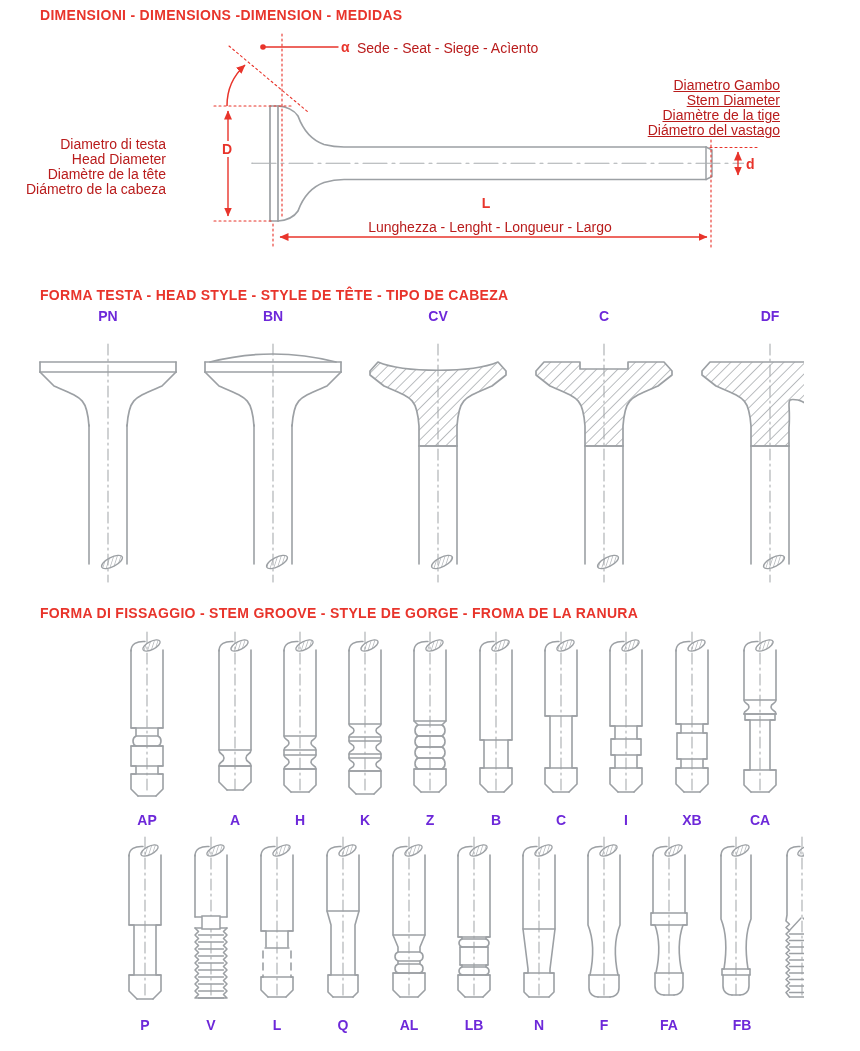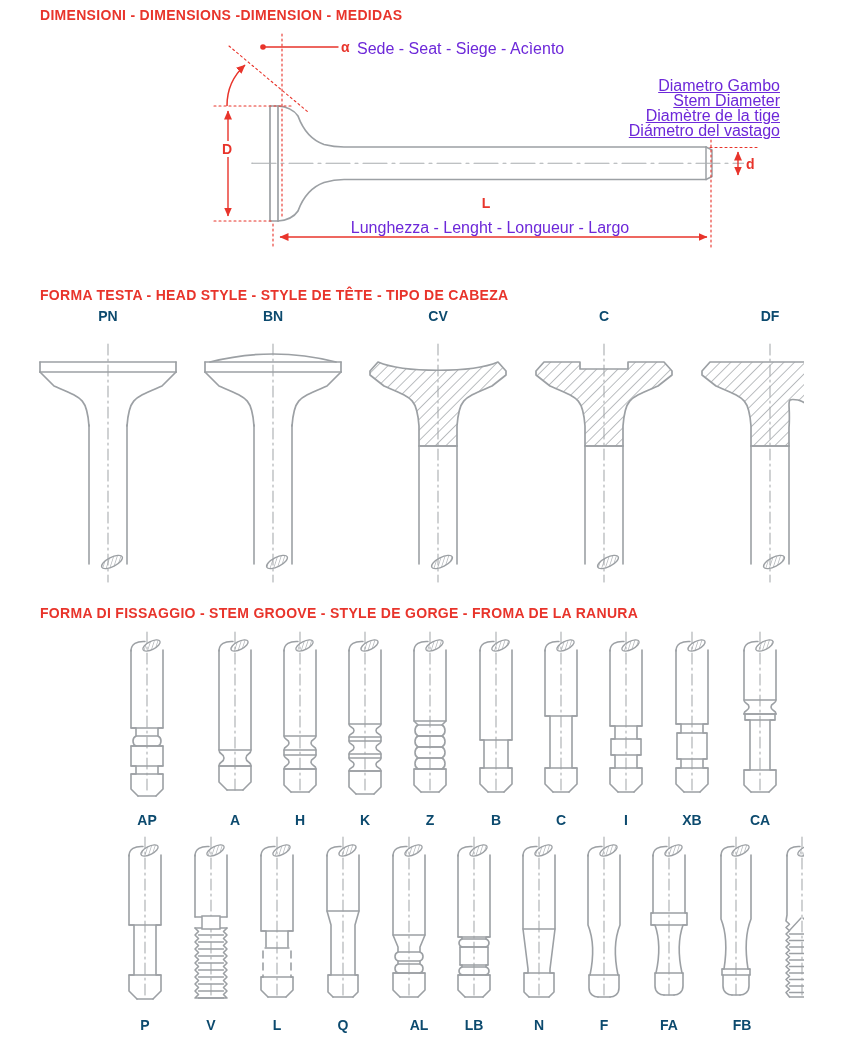--- a/index.html
+++ b/index.html
@@ -1,24 +1,24 @@
 <!DOCTYPE html>
 <html><head>
 <meta charset="utf-8">
 <style>
   html,body{margin:0;padding:0;background:#fff;}
   .page{position:relative;width:804px;height:1051px;background:#fff;
         font-family:"Liberation Sans",sans-serif;overflow:hidden;}
   .abs{position:absolute;}
   .ttl{font-weight:800;font-size:14px;letter-spacing:.3px;color:#E8342B;white-space:nowrap;}
-  .dim{font-size:16px;font-weight:500;color:#6d28d9;white-space:nowrap;}
+  .dim{font-size:14px;font-weight:500;color:#b91c1c;white-space:nowrap;}
   .dimb{font-size:14px;font-weight:800;color:#E8342B;white-space:nowrap;background:#fff;padding:0 2px;}
   .rlines{line-height:15px;text-align:right;}
   .figlab{position:absolute;transform:translateX(-50%);font-weight:800;font-size:14px;
-          color:#0c4a6e;white-space:nowrap;text-align:center;}
+          color:#6d28d9;white-space:nowrap;text-align:center;}
   svg{position:absolute;left:0;top:0;}
 </style>
 </head>
 <body>
 
 <div class="page">
   <svg id="draw" width="860" height="1051" viewBox="0 0 860 1051">
     <defs>
       <pattern id="hp" patternUnits="userSpaceOnUse" width="7.5" height="7.5" patternTransform="rotate(45)">
         <line x1="0" y1="0" x2="0" y2="7.5" stroke="#A4A8AC" stroke-width="1.5"></line>
@@ -385,20 +385,26 @@
       </g>
   </svg>
 
   <div class="abs ttl" style="left:40px;top:7px;">DIMENSIONI - DIMENSIONS -DIMENSION - MEDIDAS</div>
   <div class="abs ttl" style="left:40px;top:287px;">FORMA TESTA - HEAD STYLE - STYLE DE TÊTE - TIPO DE CABEZA</div>
   <div class="abs ttl" style="left:40px;top:605px;">FORMA DI FISSAGGIO - STEM GROOVE - STYLE DE GORGE - FROMA DE LA RANURA</div>
 
   <div class="abs dimb" style="left:339px;top:39px;background:none;">α</div>
   <div class="abs dim" style="left:357px;top:40px;">Sede - Seat - Siege - Acìento</div>
 
+  <div class="abs dim rlines" style="right:638px;top:137px;">
+    <div>Diametro di testa</div>
+    <div>Head Diameter</div>
+    <div>Diamètre de la tête</div>
+    <div>Diámetro de la cabeza</div>
+  </div>
   <div class="abs dimb" style="left:220px;top:141px;">D</div>
 
   <div class="abs dim rlines" style="right:24px;top:78px;text-decoration:underline;">
     <div>Diametro Gambo</div>
     <div>Stem Diameter</div>
     <div>Diamètre de la tige</div>
     <div>Diámetro del vastago</div>
   </div>
   <div class="abs dimb" style="left:744px;top:156px;">d</div>
 
@@ -418,21 +424,21 @@
       <div class="figlab" style="left: 430px; top: 812px;">Z</div>
       <div class="figlab" style="left: 496px; top: 812px;">B</div>
       <div class="figlab" style="left: 561px; top: 812px;">C</div>
       <div class="figlab" style="left: 626px; top: 812px;">I</div>
       <div class="figlab" style="left: 692px; top: 812px;">XB</div>
       <div class="figlab" style="left: 760px; top: 812px;">CA</div>
       <div class="figlab" style="left: 145px; top: 1017px;">P</div>
       <div class="figlab" style="left: 211px; top: 1017px;">V</div>
       <div class="figlab" style="left: 277px; top: 1017px;">L</div>
       <div class="figlab" style="left: 343px; top: 1017px;">Q</div>
-      <div class="figlab" style="left: 419px; top: 1017px;">AL</div>
+      <div class="figlab" style="left: 409px; top: 1017px;">AL</div>
       <div class="figlab" style="left: 474px; top: 1017px;">LB</div>
       <div class="figlab" style="left: 539px; top: 1017px;">N</div>
       <div class="figlab" style="left: 604px; top: 1017px;">F</div>
       <div class="figlab" style="left: 669px; top: 1017px;">FA</div>
       <div class="figlab" style="left: 736px; top: 1017px; padding-left: 12px;">FB</div>
       <div class="figlab" style="left: 802px; top: 1017px; margin-top: 44px;">VA</div>
     </div>
 </div>
 
 </body></html>

